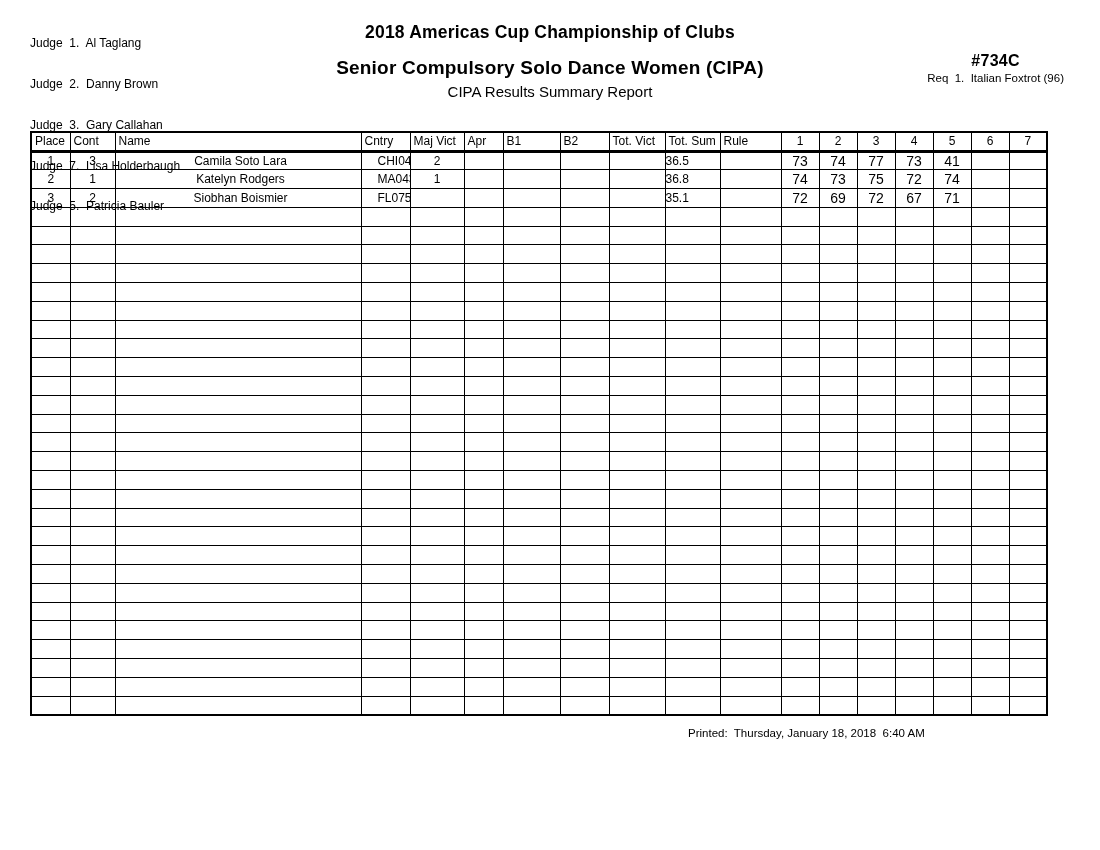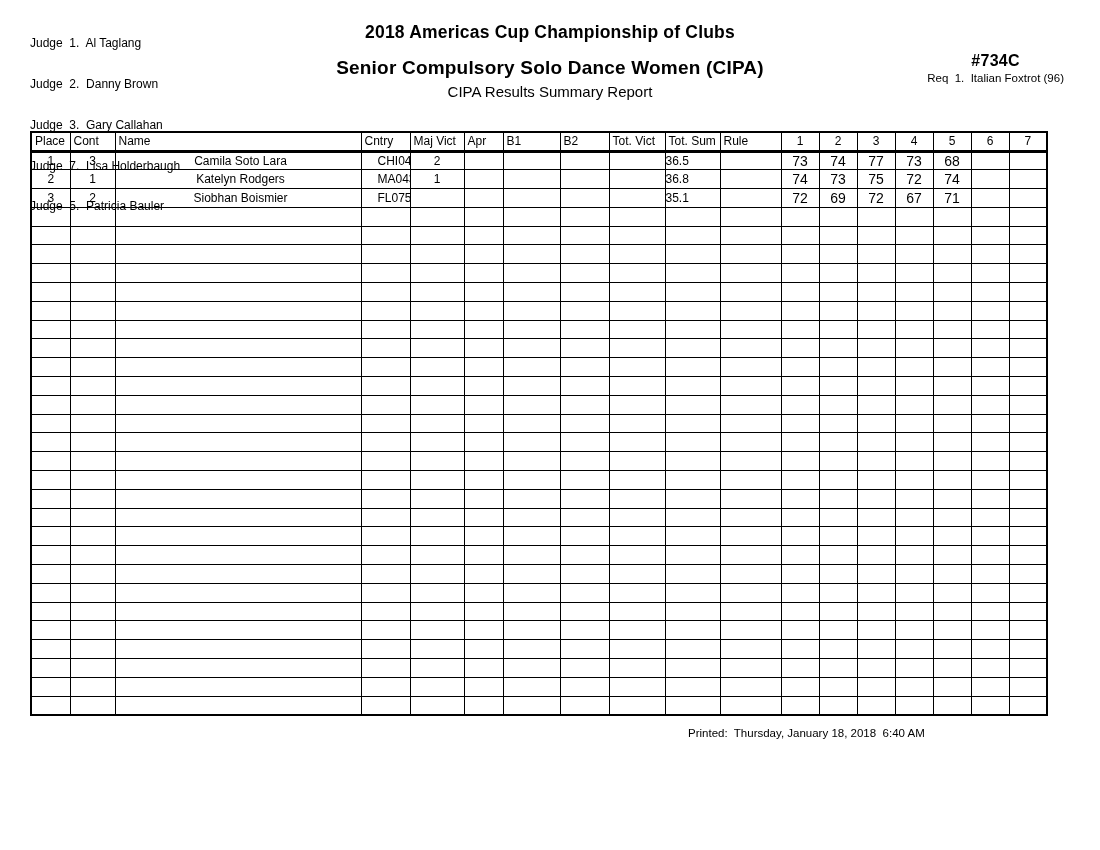--- a/index.html
+++ b/index.html
@@ -156,21 +156,21 @@
         <td class="c"></td>
         <td class="c"></td>
         <td class="c"></td>
         <td class="c"></td>
         <td class="sum">36.5</td>
         <td class="c"></td>
         <td class="score">73</td>
         <td class="score">74</td>
         <td class="score">77</td>
         <td class="score">73</td>
-        <td class="score">68</td>
+        <td class="score">41</td>
         <td class="score"></td>
         <td class="score"></td>
       </tr>
       <tr>
         <td class="c">2</td>
         <td class="c">1</td>
         <td class="l">Katelyn Rodgers</td>
         <td class="l2">MA043</td>
         <td class="c">1</td>
         <td class="c"></td>

